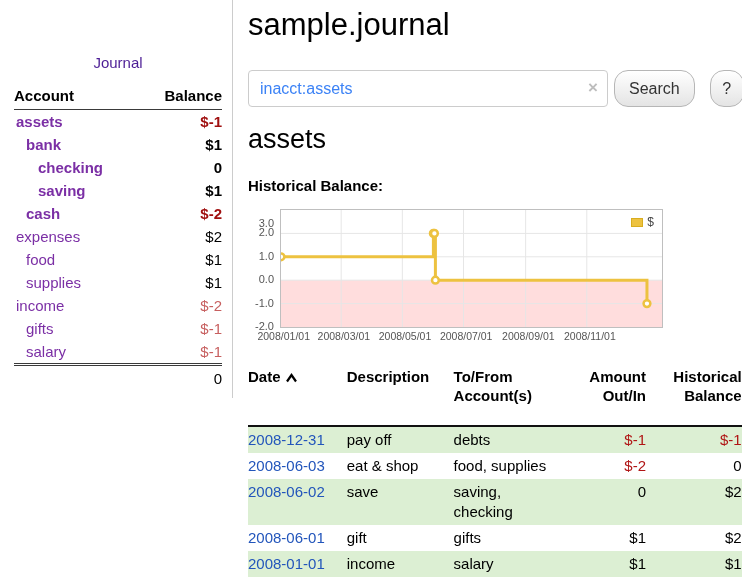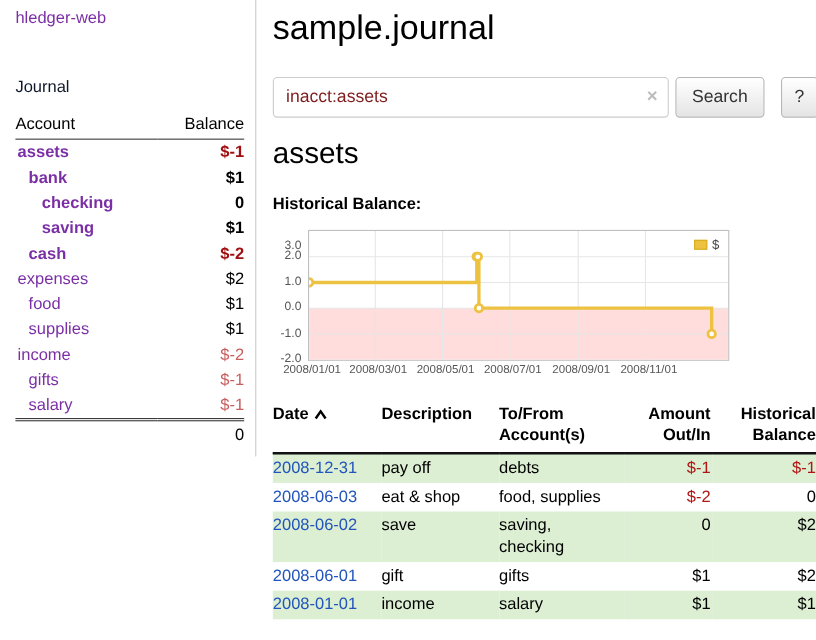--- a/index.html
+++ b/index.html
@@ -8,50 +8,50 @@
     font-family: "Liberation Sans", sans-serif;
     background: #fff; color: #000; font-size: 15px; overflow: hidden;
   }
   a { text-decoration: none; cursor: pointer; }
 
   .page { display: flex; align-items: flex-start; width: 742px; }
 
   
   .sidebar { flex: 0 0 233px; width: 233px; border-right: 1px solid #ccc; padding: 8px 10px 8px 14px; }
   .brand { display: block; color: #7b2fa5; font-size: 15px; }
-  .nav-journal { display: block; color: #0f172a; font-size: 15px; margin-top: 46px; }
+  .nav-journal { display: block; color: #4c1d95; font-size: 15px; margin-top: 46px; text-align: center; }
   table.accounts { width: 100%; border-collapse: collapse; margin-top: 14px; font-size: 15px; }
-  table.accounts th { font-weight: 400; text-align: left; padding: 2px 0 5px; border-bottom: 1px solid #3a3a3a; }
+  table.accounts th { font-weight: 700; text-align: left; padding: 2px 0 5px; border-bottom: 1px solid #3a3a3a; }
   table.accounts th.bal { text-align: right; }
   table.accounts td { padding: 2px 0; line-height: 19px; vertical-align: top; }
   table.accounts td.bal { text-align: right; }
   table.accounts a { color: #7b2fa5; }
   td.a.l0 { padding-left: 2px; }
   td.a.l1 { padding-left: 12px; }
   td.a.l2 { padding-left: 24px; }
   .b { font-weight: bold; }
   a.red, td.red { color: #a01010; }
   a.inc { color: #a02c2c; }
   td.soft { color: #c75f5f; }
   table.accounts tfoot td { border-top: 3px double #3a3a3a; padding-top: 3px; }
 
   
   .main { flex: 1; padding: 6px 7px 0 15px; }
   h1.title { font-size: 31px; line-height: 38px; font-weight: 400; }
   .search-row { display: flex; align-items: center; margin-top: 26px; }
   .search-wrap { position: relative; width: 360px; }
   .search-input {
     width: 100%; height: 37px; border: 1px solid #ccc; border-radius: 4px;
-    padding: 0 30px 0 11px; font-size: 16px; color: #7f1d1d; font-family: inherit;
+    padding: 0 30px 0 11px; font-size: 16px; color: #3b82f6; font-family: inherit;
   }
   .clear-x { position: absolute; right: 10px; top: 8px; color: #bdbdbd; font-size: 17px; font-weight: bold; cursor: pointer; line-height: 20px; }
   .btn {
     height: 37px; margin-left: 6px; padding: 0 14px; font-size: 16px; color: #333;
     background: linear-gradient(#ffffff, #e4e4e4); border: 1px solid #b6b6b6;
-    border-radius: 4px; font-family: inherit; cursor: pointer;
+    border-radius: 14px; font-family: inherit; cursor: pointer;
   }
   .btn.help { margin-left: 15px; width: 34px; padding: 0; }
   h2.acct-heading { font-size: 27px; line-height: 31px; font-weight: 400; margin-top: 17px; }
   .chart-title { font-weight: bold; font-size: 15px; line-height: 18px; margin-top: 22px; }
 
   
   .chart { position: relative; height: 144px; width: 420px; margin-top: 8px; }
   .ylabels { position: absolute; left: 0; top: 6px; width: 26px; height: 117px; }
   .ylabels span { position: absolute; right: 0; width: 26px; text-align: right; font-size: 11px; color: #555; line-height: 12px; }
   .plot {
@@ -64,37 +64,36 @@
     background: rgba(255,255,255,0.85); padding: 1px 3px; font-size: 12px; color: #444;
   }
   .swatch { width: 12px; height: 9px; background: #EDC240; border: 1px solid #d9ad1f; display: inline-block; }
   .xlabels { position: absolute; left: 32px; top: 127px; width: 381px; height: 14px; }
   .xlabels span { position: absolute; width: 60px; text-align: right; font-size: 10.5px; color: #555; white-space: nowrap; }
 
   
   table.register { border-collapse: collapse; table-layout: fixed; width: 100%; margin-top: 18px; font-size: 15px; }
   table.register th {
     font-weight: bold; text-align: left; vertical-align: top;
-    padding: 2px 8px 6px 0; line-height: 19px; border-bottom: 2px solid #111;
+    padding: 2px 8px 20px 0; line-height: 19px; border-bottom: 2px solid #111;
   }
   table.register th.num { text-align: right; padding-right: 2px; }
   table.register td { padding: 3px 8px 3px 0; vertical-align: top; line-height: 20px; }
   table.register td.num { text-align: right; padding-right: 2px; }
   table.register tbody tr:nth-child(odd) { background: #dcefd3; }
   a.date { color: #2255bb; }
   td.neg { color: #b01515; }
   .sort-caret { margin-left: 4px; position: relative; top: 1px; }
 </style>
 </head>
 <body>
 
 <div class="page">
 
   <aside class="sidebar">
-    <a class="brand">hledger-web</a>
     <a class="nav-journal">Journal</a>
 
     <table class="accounts">
       <thead>
         <tr>
           <th>Account</th>
           <th class="bal">Balance</th>
         </tr>
       </thead>
       <tbody>

